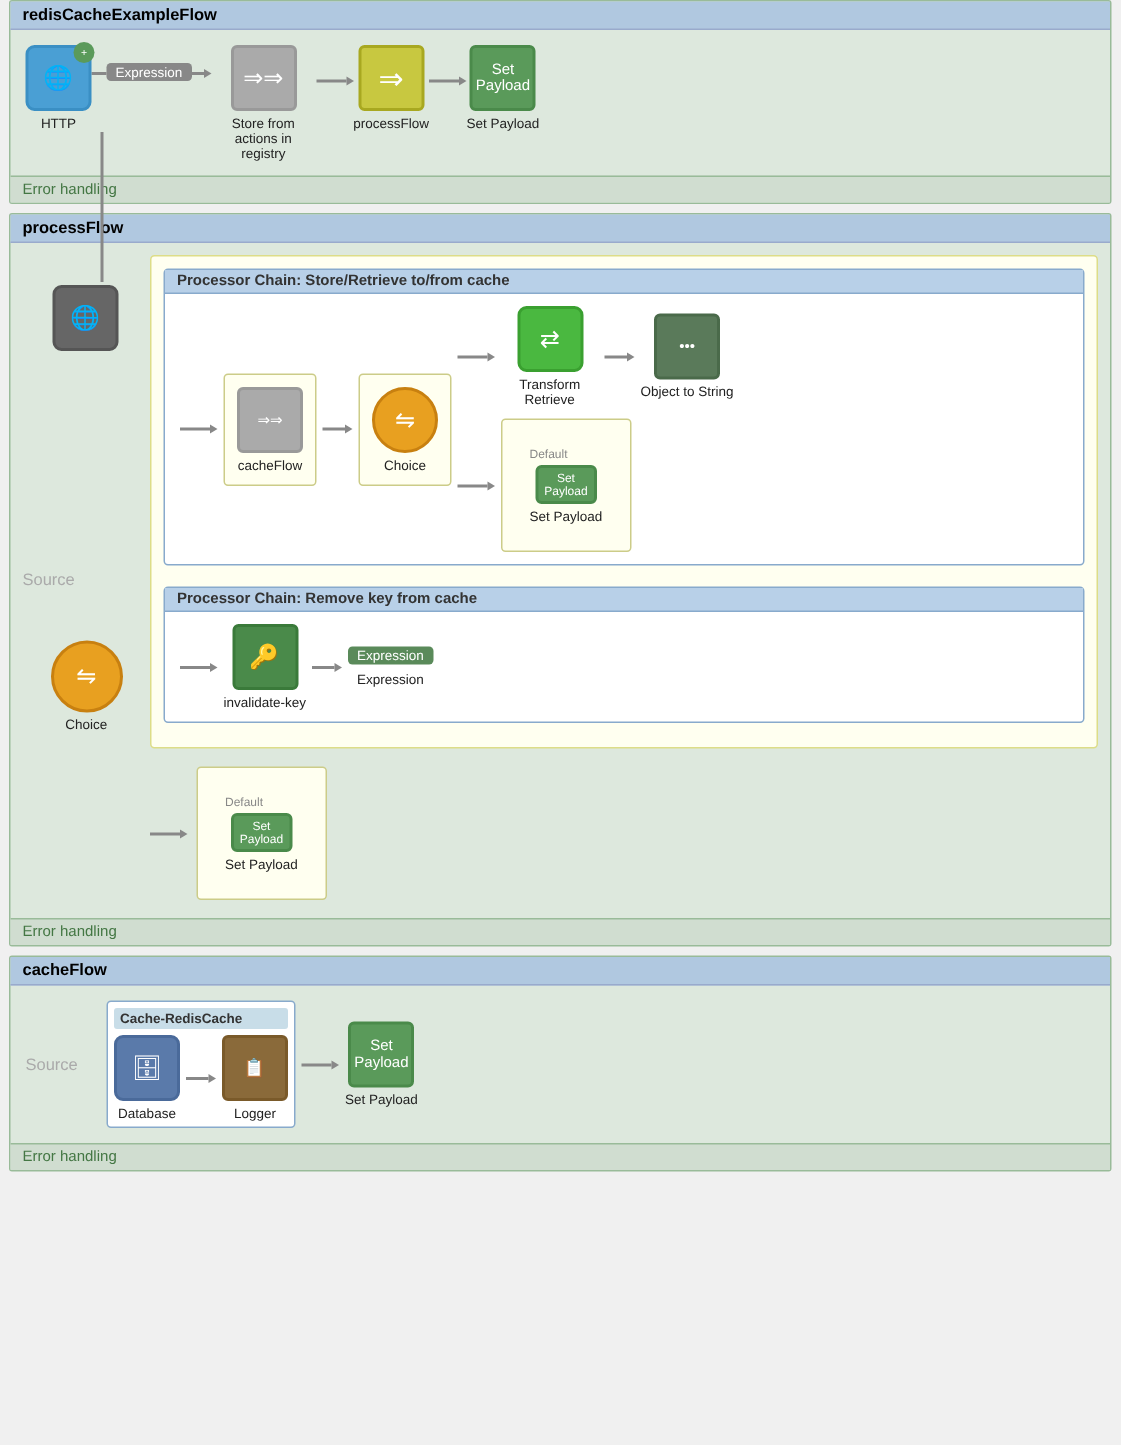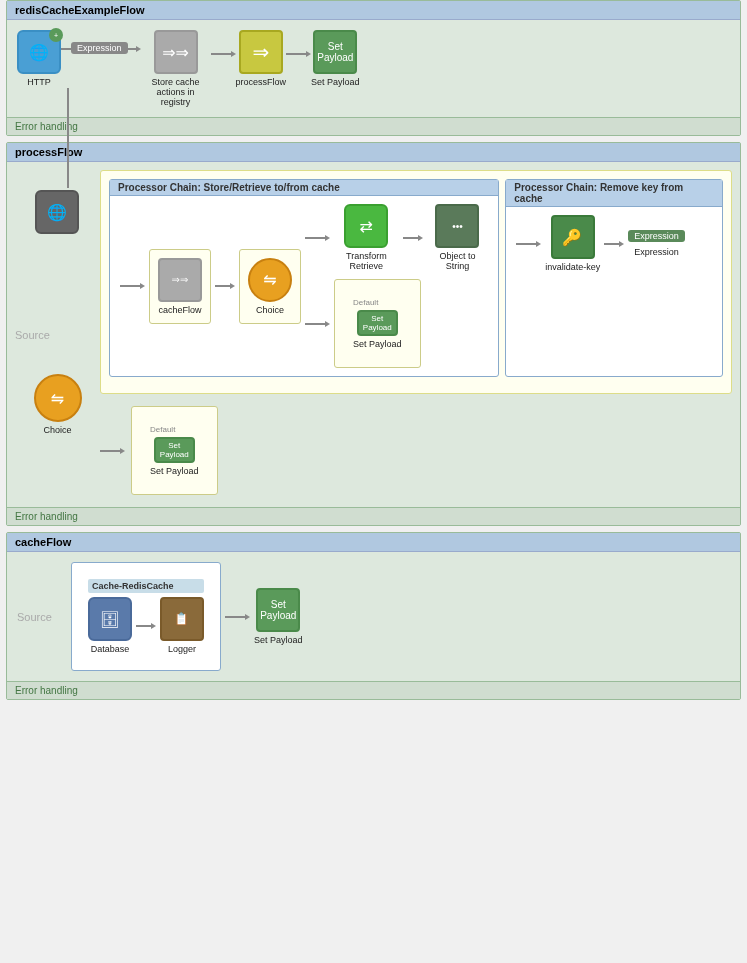--- a/index.html
+++ b/index.html
@@ -148,21 +148,21 @@
           <div style="display:flex;align-items:center;">
             <div style="width:10px;height:2px;background:#888;"></div>
             <div class="tag tag-gray">Expression</div>
             <div style="width:8px;height:2px;background:#888;"></div>
             <div class="conn-arrow"></div>
           </div>
         </div>
 
         <div class="nd">
           <div class="ico" style="background:#aaa; border:2px solid #999; border-radius:4px;">⇒⇒</div>
-          <div class="lbl" style="max-width:70px;">Store cache actions in registry</div>
+          <div class="lbl" style="max-width:70px;">Store from actions in registry</div>
         </div>
 
         <div style="display:flex;align-items:center;margin-top:21px;">
           <div style="width:20px;height:2px;background:#888;"></div>
           <div class="conn-arrow"></div>
         </div>
 
         <div class="nd">
           <div class="ico" style="background:#c8c840;border:2px solid #a8a820;border-radius:4px;">
             <span style="font-size:20px;">⇒</span>
@@ -207,21 +207,21 @@
           <div style="margin-top:140px;">
             <div class="nd">
               <div class="ico" style="background:#e8a020;border:2px solid #c88010;border-radius:50%;width:48px;height:48px;">⇋</div>
               <div class="lbl">Choice</div>
             </div>
           </div>
         </div>
 
         <div style="flex:1;">
 
-          <div style="background:#fffff0;border:1px solid #dddd88;border-radius:3px;padding:8px;margin-bottom:8px;display:flex;flex-direction:row;gap:6px;">
+          <div style="background:#fffff0;border:1px solid #dddd88;border-radius:3px;padding:8px;margin-bottom:8px;display:flex;flex-direction:column;gap:6px;">
 
             <div class="pc">
               <div class="pc-title">Processor Chain: Store/Retrieve to/from cache</div>
               <div class="pc-body">
                 <div style="display:flex;align-items:center;gap:4px;">
 
                   <div style="display:flex;align-items:center;">
                     <div style="width:20px;height:2px;background:#888;"></div>
                     <div class="conn-arrow"></div>
                   </div>
@@ -339,21 +339,21 @@
   </div>
 
   <div class="flow-section">
     <div class="section-title">cacheFlow</div>
     <div class="section-body">
 
       <div style="display:flex;align-items:center;gap:4px;">
 
         <div style="font-size:11px;color:#aaa;min-width:50px;">Source</div>
 
-        <div style="border:1px solid #88aacc;background:white;border-radius:3px;padding:16px;">
+        <div style="border:1px solid #88aacc;background:white;border-radius:3px;padding:4px;">
           <div style="font-size:9px;font-weight:bold;color:#333;margin-bottom:4px;background:#c8dde8;padding:2px 4px;border-radius:2px;">Cache-RedisCache</div>
           <div style="display:flex;align-items:center;gap:4px;">
 
             <div class="nd">
               <div class="ico" style="background:#5a7aaa;border:2px solid #4a6a9a;border-radius:6px;">🗄</div>
               <div class="lbl">Database</div>
             </div>
 
             <div style="display:flex;align-items:center;">
               <div style="width:15px;height:2px;background:#888;"></div>

